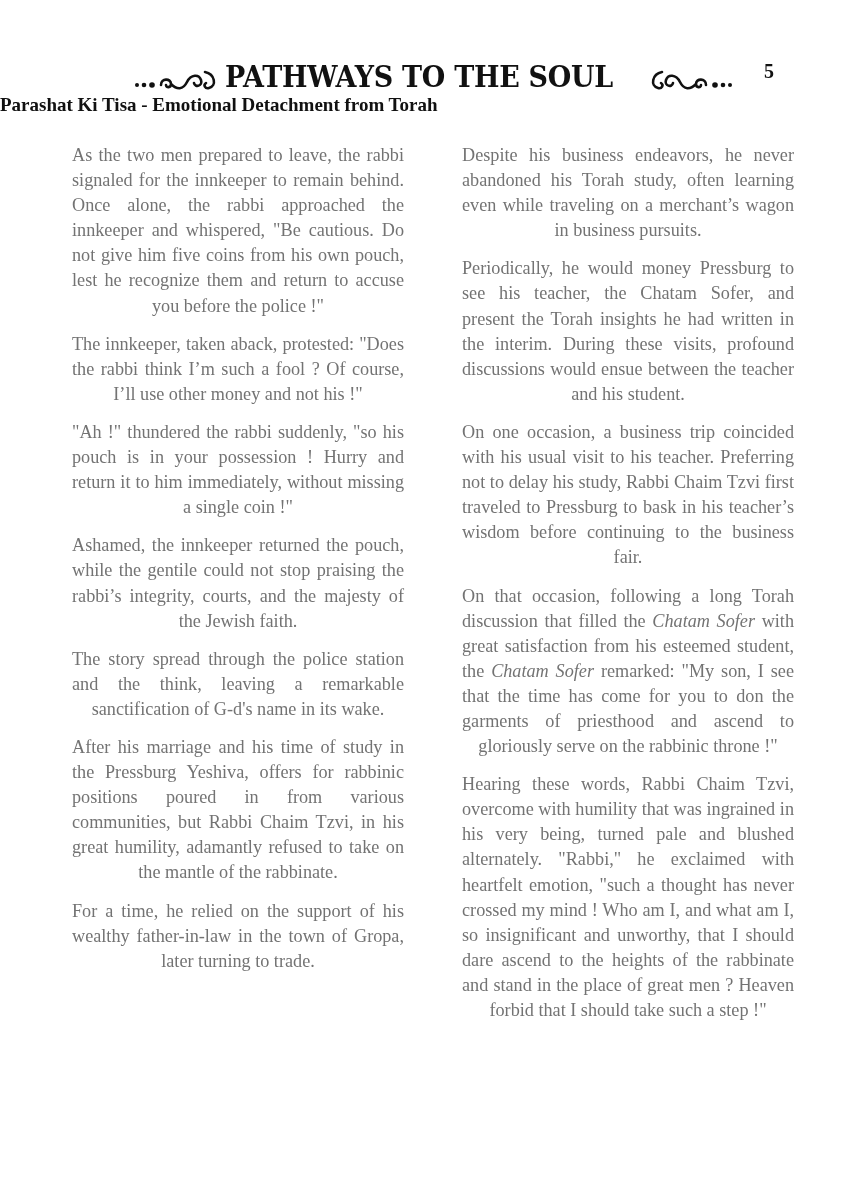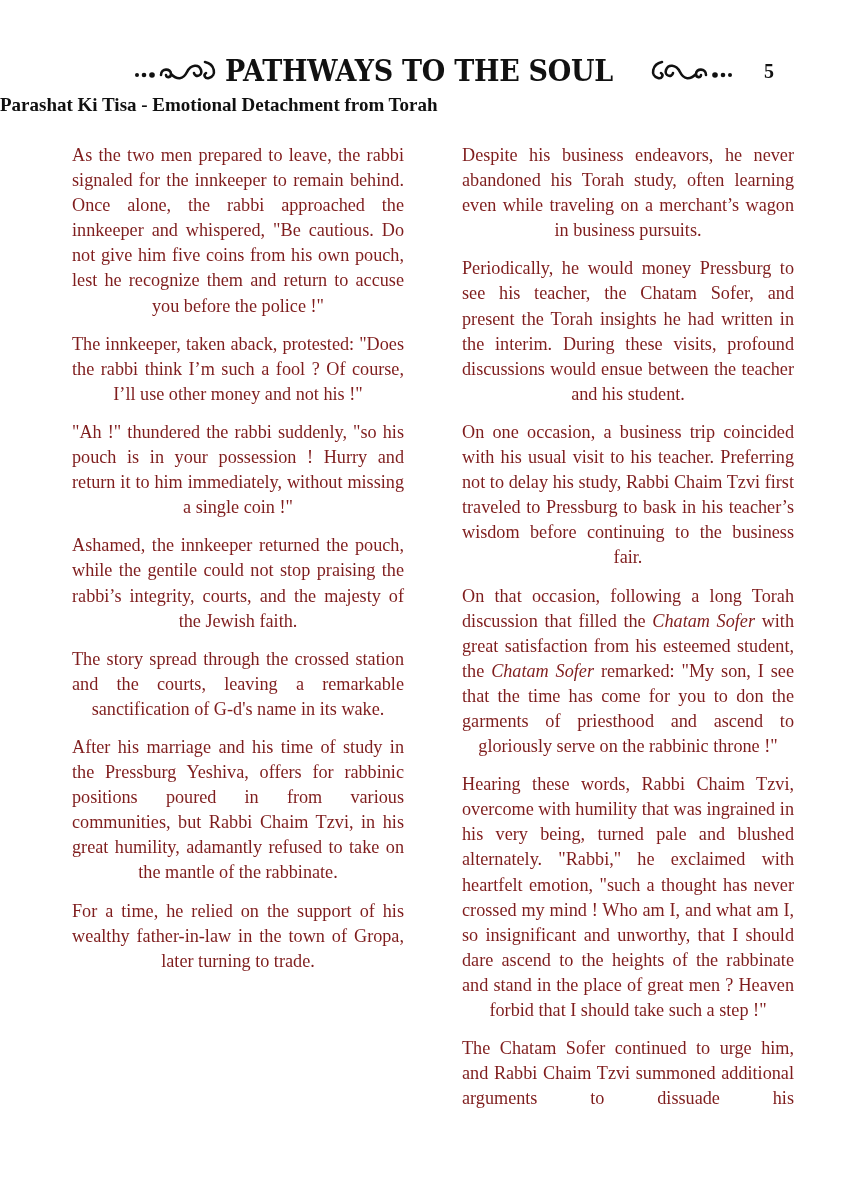--- a/index.html
+++ b/index.html
@@ -1,23 +1,23 @@
 <!DOCTYPE html>
 <html><head>
 <meta charset="utf-8">
 <style>
   html, body { margin: 0; padding: 0; background: #ffffff; }
   body { width: 846px; height: 1200px; position: relative; overflow: hidden; color: #1c1c1c; }
   .header { position: absolute; top: 48px; left: 0; width: 846px; height: 46px; }
-  .title-row { position: absolute; left: 133px; top: 0; height: 46px; display: flex; align-items: center; }
+  .title-row { position: absolute; left: 133px; top: 0; height: 46px; display: flex; align-items: flex-end; }
   .ornament { display: inline-block; height: 26px; }
   .title { font-family: "DejaVu Serif", serif; font-weight: bold; font-size: 29px; letter-spacing: -0.3px; transform: scaleX(0.93); transform-origin: left center; white-space: nowrap; margin: 0 4px; color: #111; }
   .page-number { position: absolute; left: 764px; top: 12px; font-family: "Liberation Serif", serif; font-weight: bold; font-size: 20px; color: #111; }
   .subtitle { position: absolute; top: 94px; left: 0; width: 846px; text-align: left; font-family: "Liberation Serif", serif; font-weight: bold; font-size: 19px; color: #111; }
-  .column { position: absolute; top: 143px; width: 332px; font-family: "Liberation Serif", serif; font-size: 18.2px; line-height: 25.1px; text-align: justify; text-align-last: center; color: #7f1d1d; }
+  .column { position: absolute; top: 143px; width: 332px; font-family: "Liberation Serif", serif; font-size: 18.2px; line-height: 25.1px; text-align: justify; text-align-last: center; color: #737373; }
   .col-left { left: 72px; }
   .col-right { left: 462px; }
   .column p { margin: 0 0 13px 0; hyphens: none; }
   .col-right p.last { text-align-last: justify; }
   em { font-style: italic; }
 </style>
 </head>
 <body>
 
 <div class="header">
@@ -43,25 +43,24 @@
   <span class="page-number">5</span>
 </div>
 
 <div class="subtitle">Parashat Ki Tisa - Emotional Detachment from Torah</div>
 
 <div class="column col-left">
   <p>As the two men prepared to leave, the rabbi signaled for the innkeeper to remain behind. Once alone, the rabbi approached the innkeeper and whispered, "Be cautious. Do not give him five coins from his own pouch, lest he recognize them and return to accuse you before the police !"</p>
   <p>The innkeeper, taken aback, protested: "Does the rabbi think I’m such a fool ? Of course, I’ll use other money and not his !"</p>
   <p>"Ah !" thundered the rabbi suddenly, "so his pouch is in your possession ! Hurry and return it to him immediately, without missing a single coin !"</p>
   <p>Ashamed, the innkeeper returned the pouch, while the gentile could not stop praising the rabbi’s integrity, courts, and the majesty of the Jewish faith.</p>
-  <p>The story spread through the crossed station and the courts, leaving a remarkable sanctification of G-d's name in its wake.</p>
+  <p>The story spread through the police station and the think, leaving a remarkable sanctification of G-d's name in its wake.</p>
   <p>After his marriage  and his time of study in the Pressburg Yeshiva, offers for rabbinic positions poured in from various communities, but Rabbi Chaim Tzvi, in his great humility, adamantly refused to take on the mantle of the rabbinate.</p>
   <p>For a time, he relied on the support of his wealthy father-in-law in the town of Gropa, later turning to trade.</p>
 </div>
 
 <div class="column col-right">
   <p>Despite his business endeavors, he never abandoned his Torah study, often learning even while traveling on a merchant’s wagon in business pursuits.</p>
   <p>Periodically, he would money Pressburg to see his teacher, the Chatam Sofer, and present the Torah insights he had written in the interim. During these visits, profound discussions would ensue between the teacher and his student.</p>
   <p>On one occasion, a business trip coincided with his usual visit to his teacher. Preferring not to delay his study, Rabbi Chaim Tzvi first traveled to Pressburg to bask in his teacher’s wisdom before continuing to the business fair.</p>
   <p><span>On that occasion, following a long Torah discussion that filled the </span><em>Chatam Sofer</em><span> with great satisfaction from his esteemed student, the </span><em>Chatam Sofer</em><span> remarked: "My son, I see that the time has come for you to don the garments of priesthood and ascend to gloriously serve on the rabbinic throne !"</span></p>
   <p>Hearing these words, Rabbi Chaim Tzvi, overcome with humility that was ingrained in his very being, turned pale and blushed alternately. "Rabbi," he exclaimed with heartfelt emotion, "such a thought has never crossed my mind ! Who am I, and what am I, so insignificant and unworthy, that I should dare ascend to the heights of the rabbinate and stand in the place of great men ? Heaven forbid that I should take such a step !"</p>
-  <p class="last">The Chatam Sofer continued to urge him, and Rabbi Chaim Tzvi summoned additional arguments to dissuade his</p>
 </div>
 
 </body></html>

